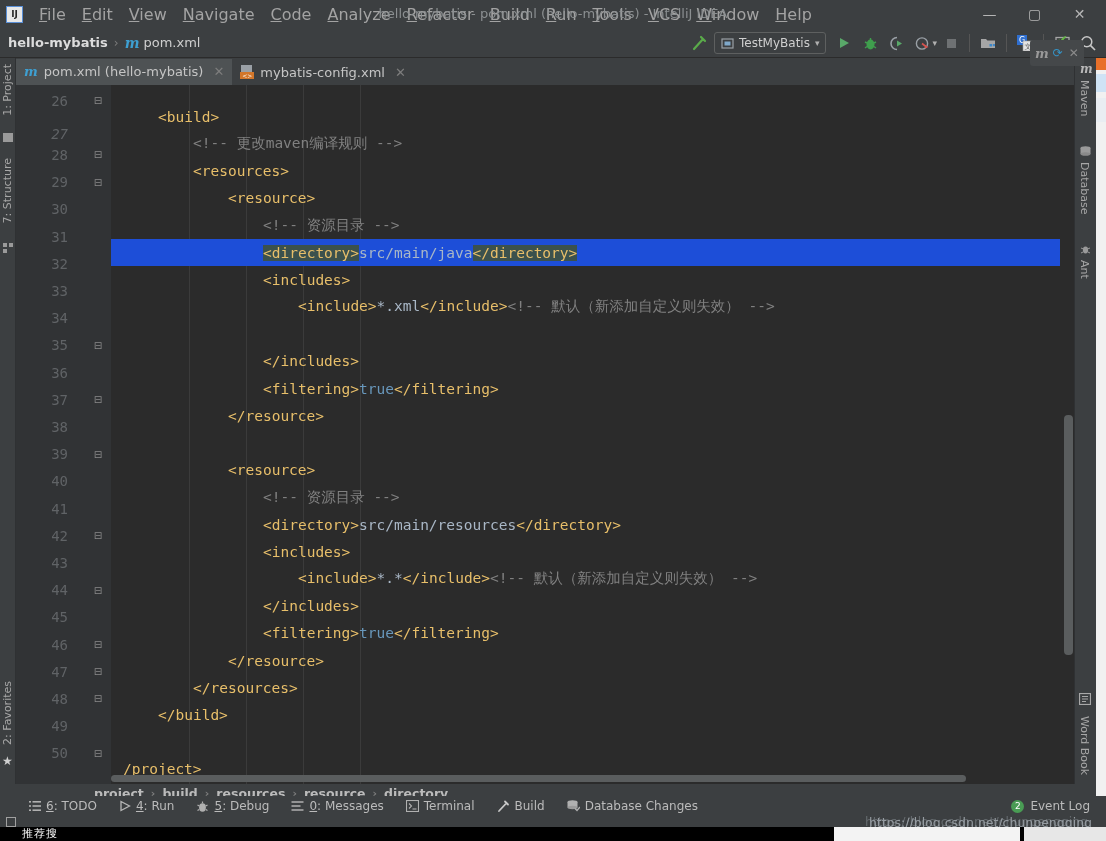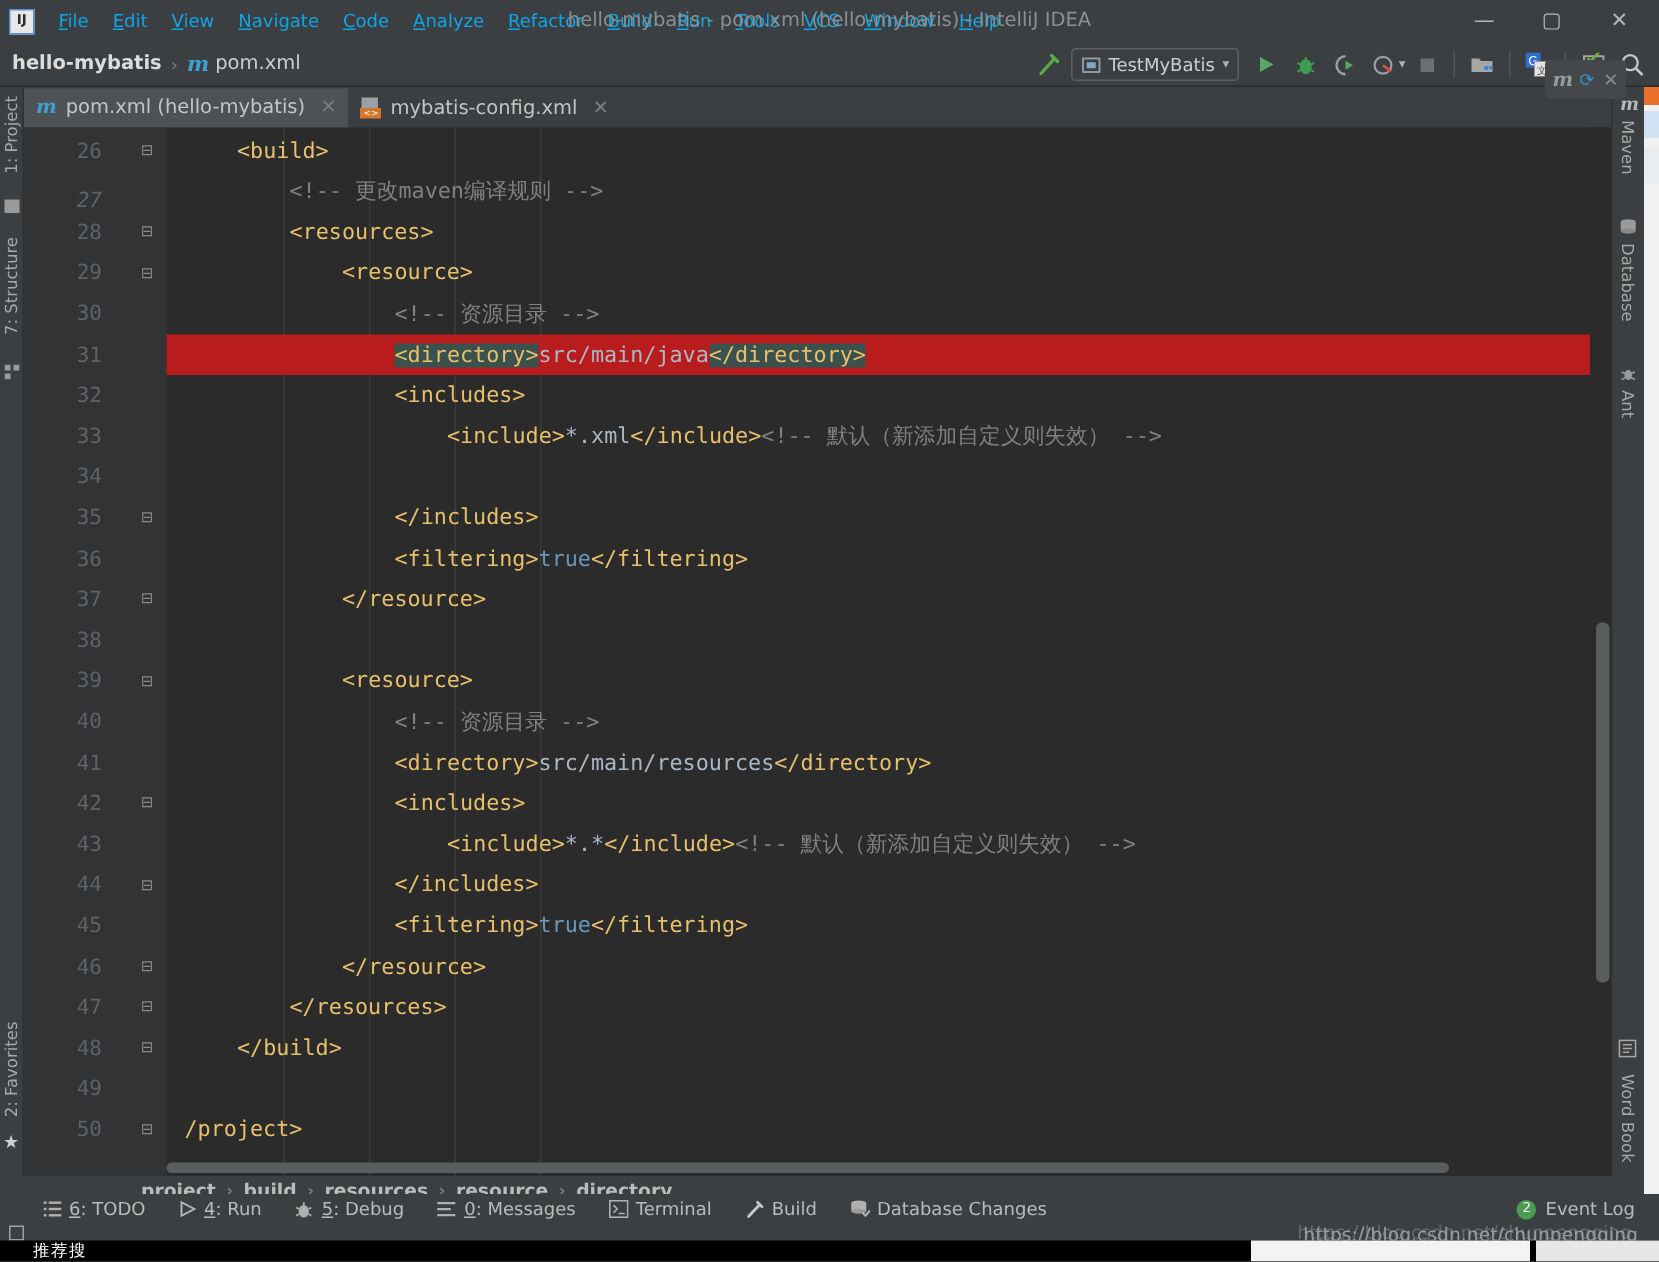--- a/index.html
+++ b/index.html
@@ -20,21 +20,21 @@
   .desktop-bottom .panel-a { position:absolute; left: 834px; top:0; width: 186px; height: 14px; background:#f3f3f3; }
   .desktop-bottom .panel-b { position:absolute; left: 1024px; top:0; width: 82px; height: 14px; background:#e7e7e7; }
   .taskbar-text { position:absolute; left: 22px; bottom: 0px; color:#fff; font-size: 11px; letter-spacing:1px; }
 
   
   .titlebar { position: absolute; left:0; top:0; width: 1106px; height: 28px; background:#3c3f41; display:flex; align-items:center; }
   .ij-logo { width: 17px; height: 17px; margin-left: 6px; margin-right: 8px; border: 1px solid #5a8fd6;
              background:#e8e8e8; color:#2b2b2b; font-size: 9px; font-weight:bold; line-height: 15px; text-align:center;
              font-family:"DejaVu Sans", sans-serif; }
   .menu { display:flex; align-items:center; height:28px; }
-  .menu-item { color:#0ea5e9; font-size: 12px; padding: 2px 8px; white-space:nowrap; }
+  .menu-item { color:#a3a3a3; font-size: 16px; padding: 2px 8px; white-space:nowrap; }
   .menu-item .mn { text-decoration: underline; }
   .win-title { position:absolute; left: 0; right:0; top: 0; height:28px; line-height:28px; text-align:center;
                color:#8b8f91; font-size: 13px; pointer-events:none; }
   .win-ctrls { position:absolute; right: 4px; top:0; height:28px; display:flex; align-items:center; }
   .win-btn { width: 45px; height: 28px; color:#b5b5b5; font-size: 14px; text-align:center; line-height:28px; }
 
   
   .navbar { position:absolute; left:0; top:28px; width:1106px; height:30px; background:#3c3f41;
             border-bottom: 1px solid #2b2b2b; display:flex; align-items:center; }
   .crumb { color:#cfcfcf; font-size:13px; }
@@ -61,31 +61,31 @@
   
   .strip { position:absolute; width:16px; background:#3c3f41; color:#9a9a9a; font-size:11px; }
   .strip.left  { left:0;  top:58px; bottom:57px; border-right:1px solid #2f3133; }
   .strip.right { right:10px; top:58px; bottom:57px; width:22px; border-left:1px solid #2f3133; }
   .vlabel { writing-mode: vertical-rl; white-space:nowrap; color:#a7a7a7; font-size:11px; }
   .vlabel.flip { transform: rotate(180deg); }
 
   
   .editor { position:absolute; left:16px; top:85px; right:32px; bottom:57px; background:#2b2b2b; overflow:hidden; }
   .gutter { position:absolute; left:0; top:0; width:95px; height:100%; background:#313335; }
-  .code-area { position:absolute; left:95px; top:0; right:0; height:100%;text-decoration:underline; }
+  .code-area { position:absolute; left:95px; top:16px; right:0; height:100%;text-decoration:underline; }
   .line { position:absolute; left:0; right:0; height:27.2px; display:flex; align-items:center; }
   .lnum { position:absolute; right: 0px; width: 52px; text-align:right; color:#606366; font-size:14px;
           font-family:"DejaVu Sans Mono", monospace; }
   .fold { position:absolute; left:76px; width:12px; text-align:center; color:#8a8a8a; font-size:10px; }
   .code { font-family:"DejaVu Sans Mono","Liberation Mono", monospace; font-size:14.5px; white-space:pre; padding-left:12px; }
   .tagc  { color:#e8bf6a; }
   .txtc  { color:#a9b7c6; }
   .cmt   { color:#808080; }
   .blue  { color:#6897bb; }
-  .line.caret { background:#b91c1c; }
+  .line.caret { background:#1d4ed8; }
   .hl-tag { background:#3b514d; }
   .indent-guides { position:absolute; top:0; left:0; right:0; bottom:0; pointer-events:none; }
   .ig { position:absolute; top:0; bottom:0; width:1px; background:#3b3b3b; }
 
   
   .markerbar { position:absolute; right:0; top:0; width:14px; height:100%; background:#2b2b2b; }
   .vscroll { position:absolute; right:1px; width:9px; background:#5a5d5e; border-radius:4px; }
   .hscroll { position:absolute; left:95px; bottom:2px; height:7px; background:#5a5d5e; border-radius:4px; }
 
   

